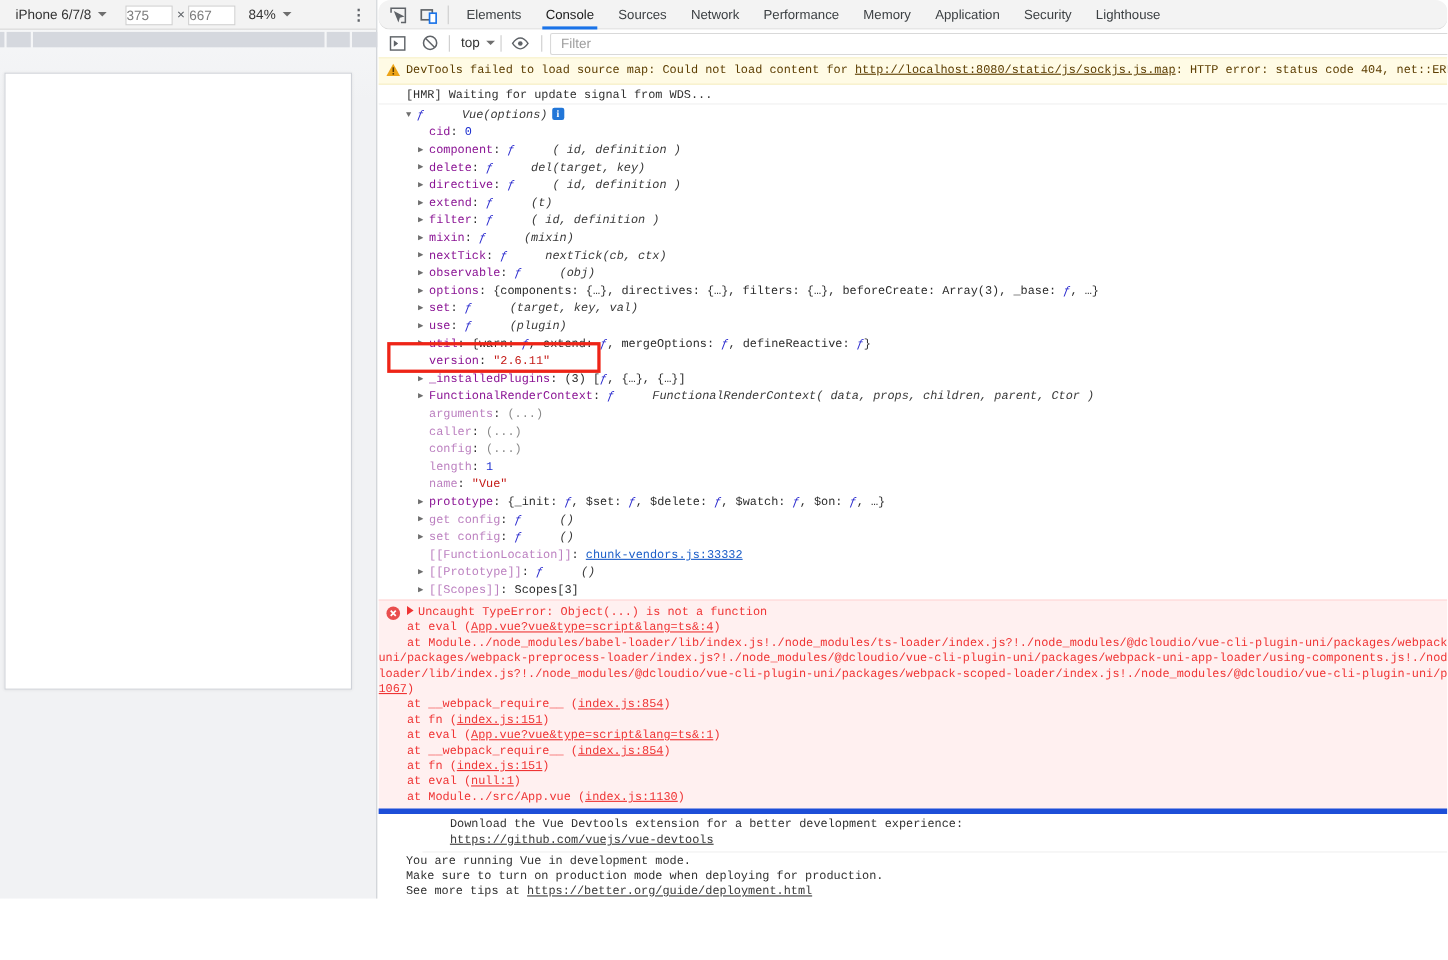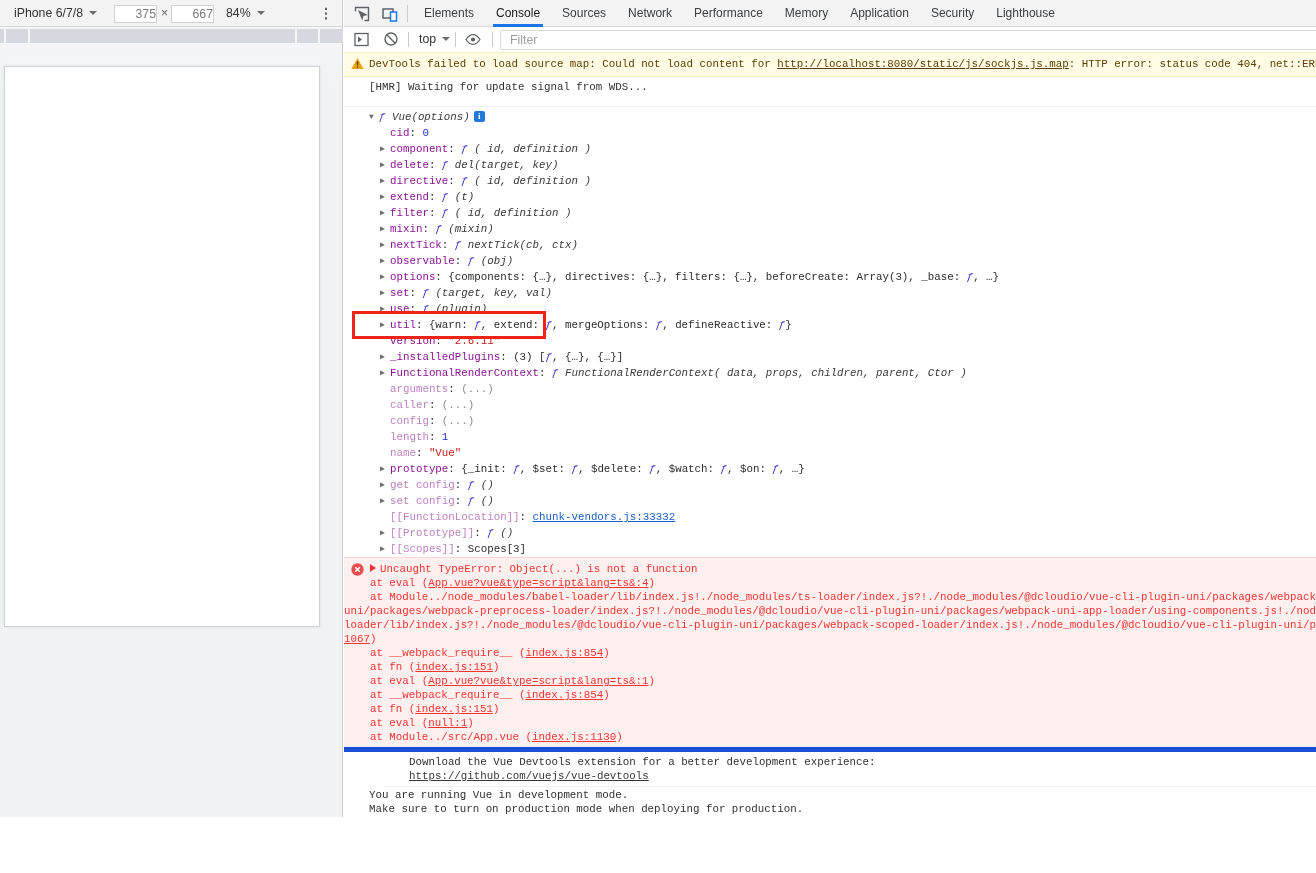--- a/index.html
+++ b/index.html
@@ -12,33 +12,33 @@
 
   
   #device-pane { position:absolute; left:0; top:0; width:343px; height:873px;
     background:linear-gradient(#f7f8f9, #f1f2f4 90px); border-right:1px solid #c9ccd1; }
   #device-toolbar { position:absolute; left:0; top:0; width:100%; height:27px;
     background:#f3f3f3; border-bottom:1px solid #d8d8d8; color:#333; font-size:12.3px; }
   .dt-item { position:absolute; top:0; height:26px; line-height:26px; white-space:nowrap; }
   .caret { display:inline-block; width:0; height:0; border-left:4px solid transparent;
     border-right:4px solid transparent; border-top:4.5px solid #6e6e6e; vertical-align:middle; margin-left:6px; margin-top:-1px;}
   .size-box { position:absolute; top:4.5px; width:43px; height:18px; background:#fff;
-    border:1px solid #d0d0d0; color:#7c7c7c; font-size:12.3px; text-align:right; line-height:16px;
+    border:1px solid #d0d0d0; color:#7c7c7c; font-size:12.3px; text-align:left; line-height:16px;
     font-family:"Liberation Sans", sans-serif; }
   #dots-icon { position:absolute; right:8px; top:3px; width:16px; height:20px; color:#5f6368;
     font-size:14px; letter-spacing:0; text-align:center; line-height:20px; font-weight:bold;}
   #mq-bar { position:absolute; left:0; top:29px; width:343px; height:14px; }
   .mq-seg { position:absolute; top:0; height:14px; background:#d5d8de; }
   #viewport { position:absolute; left:4px; top:66px; width:316px; height:561px; background:#fff;
     border:1px solid #cfd2d8; box-shadow:0 0 3px rgba(0,0,0,0.08); }
 
   
   #devtools-pane { position:absolute; left:344px; top:0; width:972px; height:873px; background:#fff; }
   #tabbar { position:absolute; left:0; top:0; width:100%; height:27px; background:#f3f3f3;
-    border-bottom:1px solid #d8d8d8; }
+    border-bottom:1px solid #d8d8d8;border-radius:11px; }
   .tb-icon { position:absolute; top:5px; width:18px; height:18px; }
   #tab-strip { position:absolute; left:69px; top:0; height:27px; display:flex; }
   .tab { position:relative; padding:0 11px; line-height:26px; font-size:12px; color:#3c4043; }
   .tab.active { color:#1a1a1a; }
   .tab.active::after { content:""; position:absolute; left:8px; right:8px; bottom:0; height:3px; background:#1a73e8; }
   .vsep { position:absolute; width:1px; background:#ccc; }
 
   #console-toolbar { position:absolute; left:0; top:27px; width:100%; height:25px; background:#fff; }
   .ct-icon { position:absolute; top:4px; }
   #ct-context { position:absolute; left:75px; top:0; height:25px; line-height:24px; font-size:12.3px; color:#333; }
@@ -56,21 +56,21 @@
   .micon { position:absolute; left:7px; width:13px; height:13px; }
 
   #vue-block { position:relative; padding:2px 0 0 0; }
   .tree-row { position:relative; white-space:pre; overflow:hidden; line-height:16px; padding-left:46px; color:#303030; }
   .tree-row.head { padding-left:35px; line-height:16px; }
   .tri { position:absolute; left:36px; top:0; width:10px; color:#6e6e6e; font-size:8px; }
   .head .tri { left:25px; }
   .seg-n { color:#8a1394;margin-top:36px; }
   .seg-n.dim { color:#bc80c0; }
   .seg-f { color:#2e2ecf; font-style:italic; }
-  .seg-s { color:#383838; font-style:italic; }
+  .seg-s { color:#383838; font-style:italic;margin-left:28px; }
   .seg-u { color:#1c2ecf; }
   .seg-r { color:#c41a16; }
   .seg-p { color:#2b2b2b; }
   .seg-g { color:#8a8a8a; }
   .seg-k { color:#1a5dc8; text-decoration:underline; cursor:pointer; }
   .info-badge { display:inline-block; width:11px; height:11px; background:#2176d8; border-radius:2px;
     color:#fff; font-size:9px; line-height:11px; text-align:center; font-style:normal;
     font-family:"Liberation Serif", serif; font-weight:bold; vertical-align:1px; margin-left:4px; }
 
   #error-block { background:#fff0f0; border-top:1px solid #ffd6d6; border-bottom:5px solid #1d4ed8;
@@ -157,21 +157,21 @@
       <span id="filter-box" aria-label="Filter">Filter</span>
     </div>
 
     <div id="console-body">
       <div class="row msg-warn mono"><svg class="micon" style="top:4px" viewBox="0 0 14 13">
             <path fill="#eda417" d="M7 0.5 L13.7 12.4 H0.3 Z"></path>
             <rect fill="#5c3d00" x="6.3" y="4" width="1.5" height="4.6"></rect>
             <rect fill="#5c3d00" x="6.3" y="9.6" width="1.5" height="1.6"></rect>
           </svg><span>DevTools failed to load source map: Could not load content for </span><span class="lnk">http://localhost:8080/static/js/sockjs.js.map</span><span>: HTTP error: status code 404, net::ERR_HTTP_RESPONSE_CODE_FAILURE</span></div>
 
-      <div class="row msg-plain mono" style="padding-top:3px;padding-bottom:12px;"><span>[HMR] Waiting for update signal from WDS...</span></div>
+      <div class="row msg-plain mono" style="padding-top:3px;padding-bottom:0;"><span>[HMR] Waiting for update signal from WDS...</span></div>
 
       <div id="vue-block" class="mono">
         <div class="tree-row head"><span class="tri">▼</span><span class="seg-f">ƒ </span><span class="seg-s">Vue(options)</span><span class="info-badge">i</span></div>
         <div id="tree-rows">
             <div class="tree-row"><span class="seg-n">cid</span><span class="seg-p">: </span><span class="seg-u">0</span></div>
             <div class="tree-row"><span class="tri">▶</span><span class="seg-n">component</span><span class="seg-p">: </span><span class="seg-f">ƒ </span><span class="seg-s">( id, definition )</span></div>
             <div class="tree-row"><span class="tri">▶</span><span class="seg-n">delete</span><span class="seg-p">: </span><span class="seg-f">ƒ </span><span class="seg-s">del(target, key)</span></div>
             <div class="tree-row"><span class="tri">▶</span><span class="seg-n">directive</span><span class="seg-p">: </span><span class="seg-f">ƒ </span><span class="seg-s">( id, definition )</span></div>
             <div class="tree-row"><span class="tri">▶</span><span class="seg-n">extend</span><span class="seg-p">: </span><span class="seg-f">ƒ </span><span class="seg-s">(t)</span></div>
             <div class="tree-row"><span class="tri">▶</span><span class="seg-n">filter</span><span class="seg-p">: </span><span class="seg-f">ƒ </span><span class="seg-s">( id, definition )</span></div>

